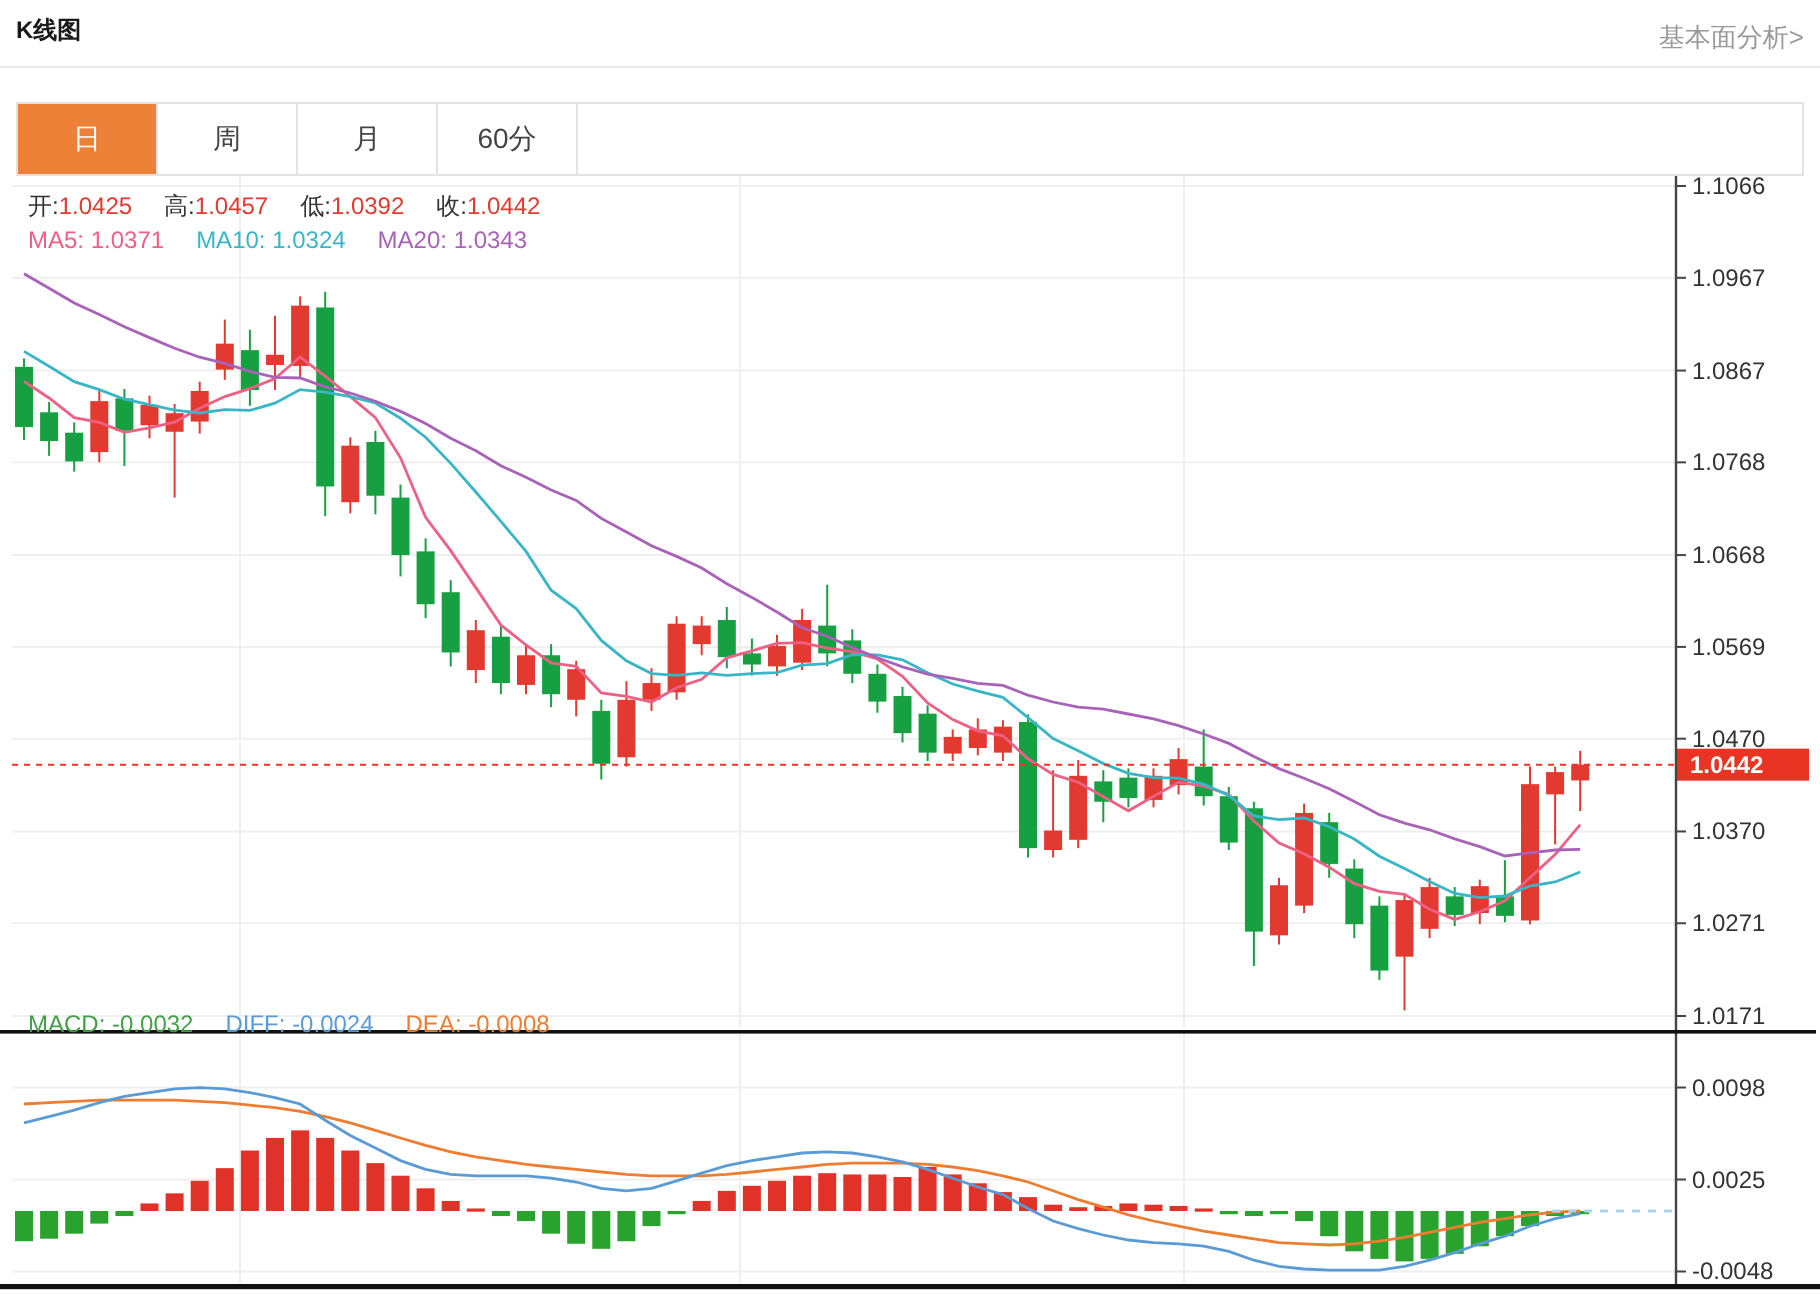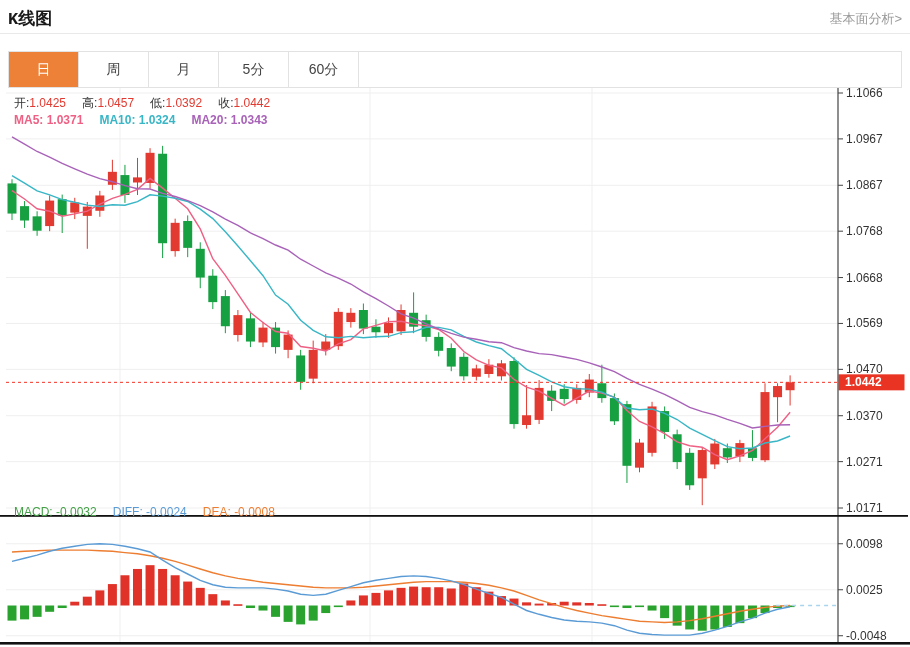--- a/index.html
+++ b/index.html
@@ -1,46 +1,45 @@
 <!DOCTYPE html>
 <html><head>
 <meta charset="utf-8">
 <style>
   html,body{margin:0;padding:0;background:#fff;}
   #widget{position:relative;width:910px;height:647px;background:#fff;overflow:hidden;
           font-family:"Liberation Sans","DejaVu Sans",sans-serif;}
   #chart-svg{position:absolute;left:0;top:0;z-index:1;}
-  .hdr-title{position:absolute;left:8px;top:7px;font-size:17px;font-weight:bold;color:#1a1a1a;z-index:3;font-family:Liberation Mono, monospace;}
+  .hdr-title{position:absolute;left:8px;top:7px;font-size:12px;font-weight:bold;color:#1a1a1a;z-index:3;}
   .hdr-link{position:absolute;right:8px;top:10px;font-size:13px;color:#999;cursor:pointer;z-index:3;text-align:center;}
   .hdr-divider{position:absolute;left:0;top:33px;width:910px;height:1px;background:#e9e9e9;z-index:3;}
   #tabbar{position:absolute;left:8px;top:51px;width:894px;height:37px;box-sizing:border-box;
           border:1px solid #e2e2e2;background:#fff;display:flex;z-index:3;}
   .tab{width:70px;height:100%;box-sizing:border-box;border-right:1px solid #e2e2e2;
        display:flex;align-items:center;justify-content:center;font-size:14px;color:#444;cursor:pointer;}
   .tab.active{color:#fff;}
   .legend{position:absolute;z-index:2;font-size:12px;white-space:nowrap;}
   #ohlc-legend{left:14px;top:95px;}
-  #ma-legend{left:14px;top:113px;font-weight:bold;}
+  #ma-legend{left:14px;top:113px;}
   #macd-legend{left:14px;top:505px;}
   .legend .lbl{color:#333;}
   .legend .gap{margin-right:16px;}
 </style>
 </head>
 <body>
 
 <div id="widget">
   <div class="hdr-title">K线图</div>
   <div class="hdr-link">基本面分析&gt;</div>
   <div class="hdr-divider"></div>
 
   <div id="tabbar">
       <div class="tab active" style="background: rgb(237, 129, 56);">日</div>
       <div class="tab">周</div>
       <div class="tab">月</div>
-      <div class="tab">5分</div>
       <div class="tab">60分</div>
     </div>
 
   <svg id="chart-svg" width="910" height="647">
       <line x1="120" y1="88" x2="120" y2="514" stroke="#efefef"></line>
       <line x1="120" y1="517" x2="120" y2="642" stroke="#efefef"></line>
       <line x1="370" y1="88" x2="370" y2="514" stroke="#efefef"></line>
       <line x1="370" y1="517" x2="370" y2="642" stroke="#efefef"></line>
       <line x1="592" y1="88" x2="592" y2="514" stroke="#efefef"></line>
       <line x1="592" y1="517" x2="592" y2="642" stroke="#efefef"></line>

